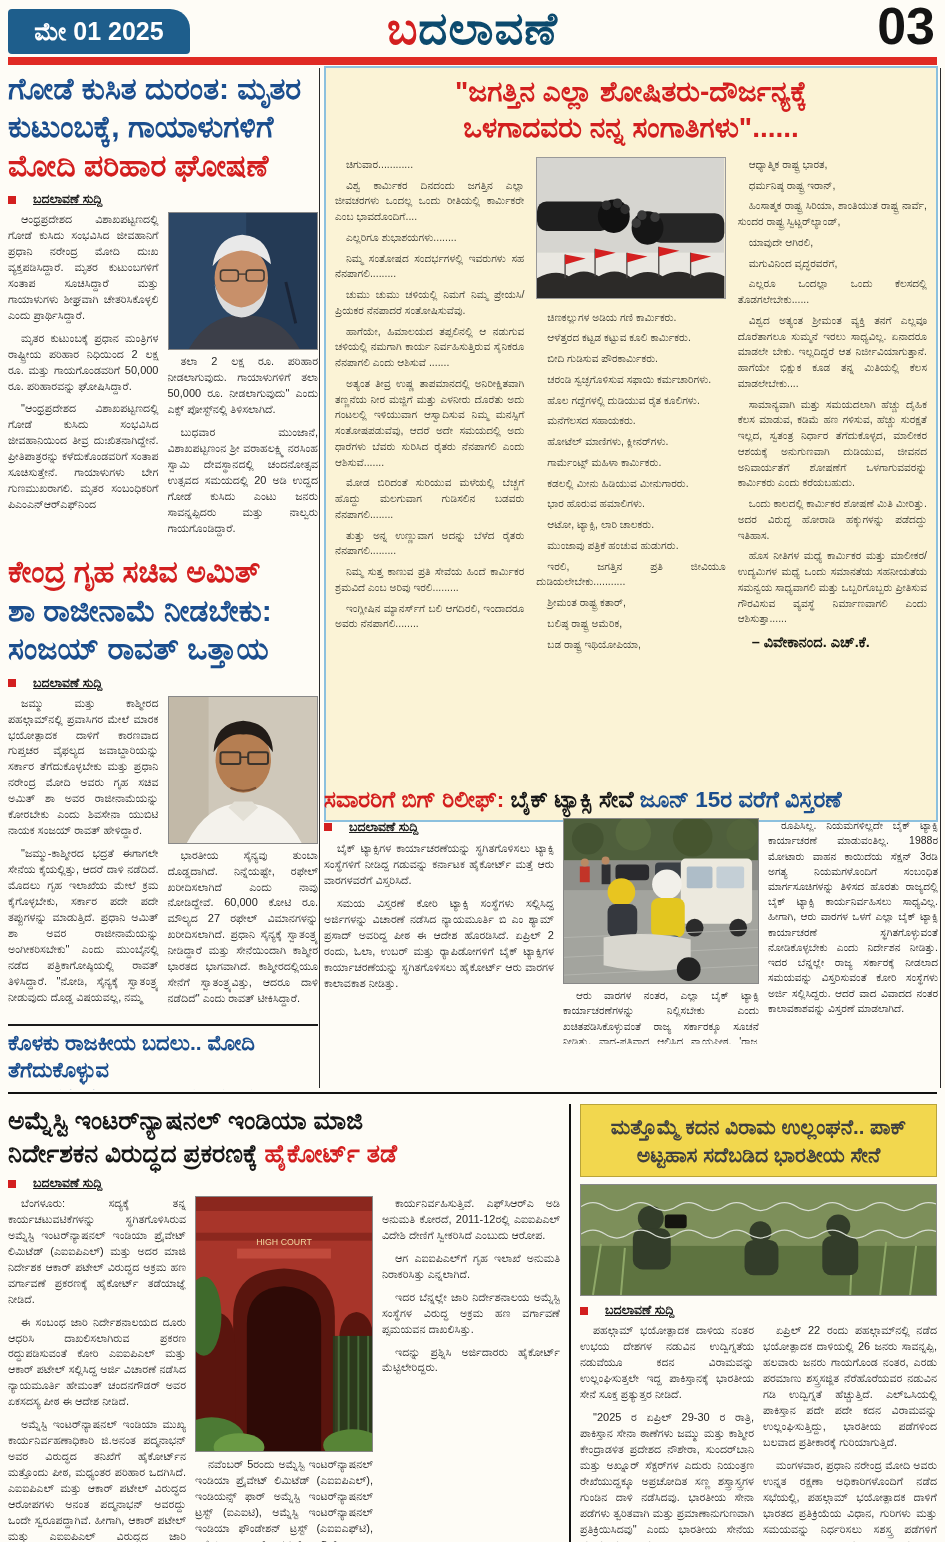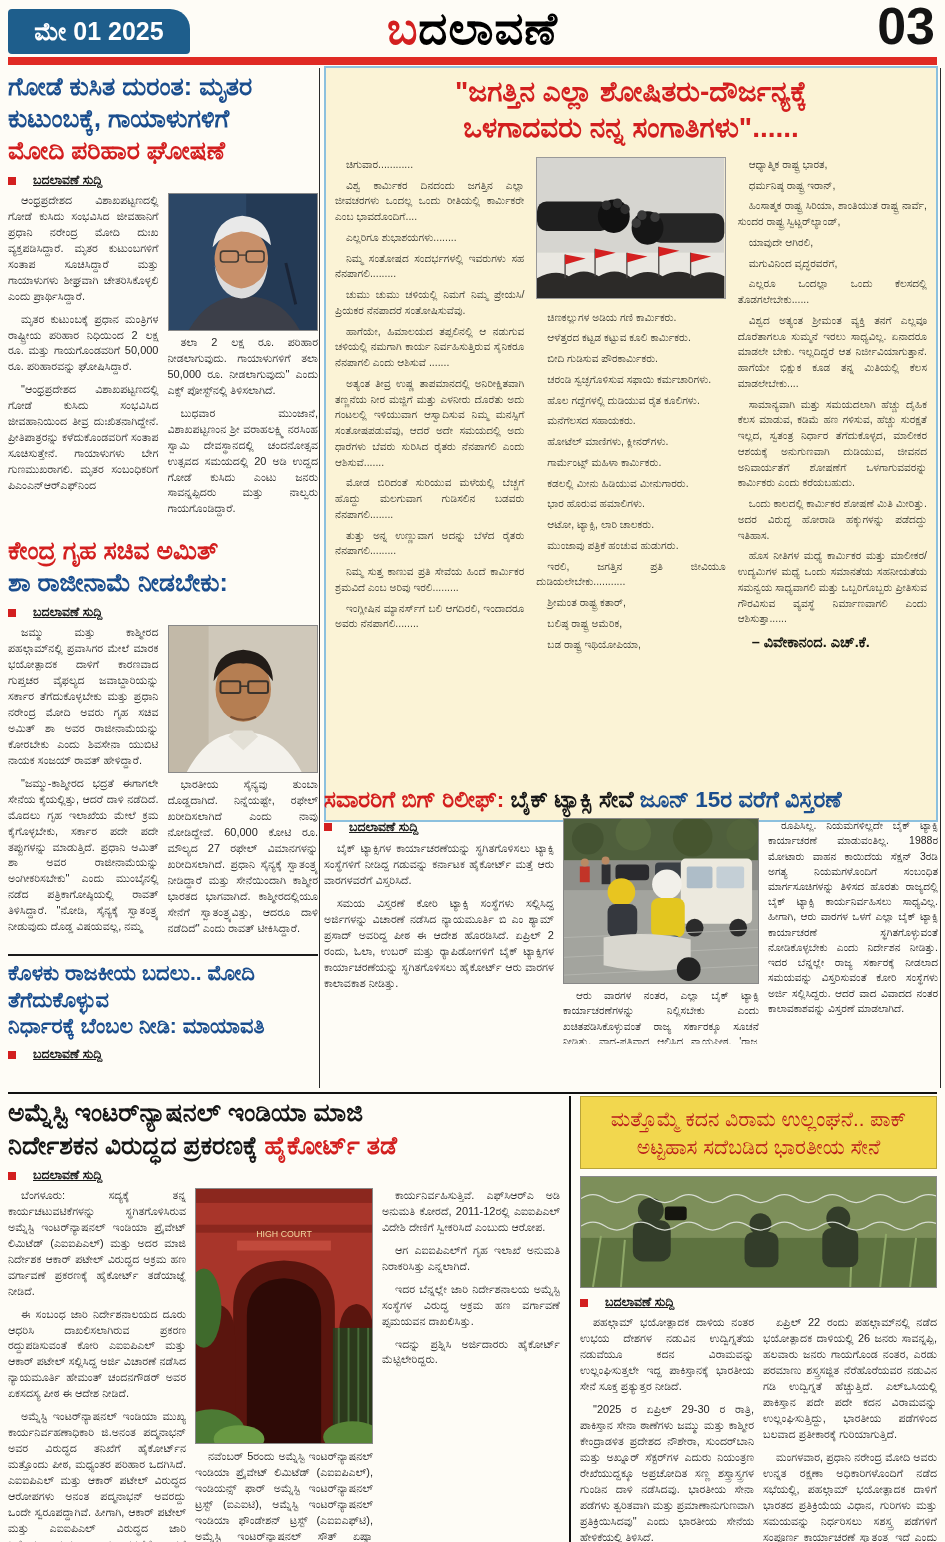--- a/index.html
+++ b/index.html
@@ -7,37 +7,37 @@
        font-family:"Liberation Sans","DejaVu Sans",sans-serif;color:#222;}
   .page{position:absolute;inset:0;border-radius:18px;}
 
   
   .date-box{position:absolute;left:8px;top:9px;width:182px;height:45px;background:#1e5e8c;
             color:#fff;font-size:25px;font-weight:bold;display:flex;align-items:center;
             justify-content:center;border-radius:4px 20px 4px 4px;}
   .masthead{position:absolute;left:0;right:0;top:3px;text-align:center;font-size:45px;
             font-weight:bold;letter-spacing:1px;}
   .masthead .mh-first{color:#d31f1f;}
-  .masthead .mh-rest{color:#000000;}
+  .masthead .mh-rest{color:#0c4a6e;}
   .page-number{position:absolute;right:10px;top:-4px;font-size:52px;font-weight:bold;color:#141414;}
   .red-bar{position:absolute;left:8px;right:8px;top:57px;height:8px;background:#e02a24;}
 
   
   .byline{display:flex;align-items:center;gap:17px;margin:7px 0 5px;}
   .byline .sq{width:8px;height:8px;background:#d31f1f;flex:0 0 auto;}
   .byline .txt{font-weight:bold;font-size:12.5px;text-decoration:underline;color:#1a1a1a;}
   .hl-blue{color:#1b4e8e;} .hl-red{color:#d31f1f;} .hl-black{color:#161616;}
   .para{margin:0 0 7px;text-indent:13px;}
   .body-txt{font-size:11px;line-height:1.45;text-align:justify;color:#262626;}
   .photo{display:block;width:100%;border:1px solid #888;box-sizing:border-box;background:#ccc;}
   .vrule{position:absolute;width:1px;background:#2a2a2a;}
 
   
   .left-col{position:absolute;left:8px;top:70px;width:310px;height:1020px;overflow:hidden;}
-  .lc-headline{font-weight:bold;font-size:25px;line-height:1.28;}
+  .lc-headline{font-weight:bold;font-size:30px;line-height:1.28;}
   .article{margin-bottom:10px;}
   .two-col{display:flex;gap:9px;}
   .two-col > div{flex:1;min-width:0;}
   .a3{border-top:2px solid #1a1a1a;padding-top:4px;}
   .a3 .lc-headline{font-size:21px;}
 
   
   .feature{position:absolute;left:324px;top:66px;width:614px;height:756px;background:#fbf3d6;
            border:2px solid #8cc0de;box-sizing:border-box;padding:6px 9px;overflow:hidden;}
   .f-headline{text-align:center;color:#d31f1f;font-weight:bold;font-size:28px;line-height:1.3;margin:0 0 10px;}
@@ -52,30 +52,30 @@
   .bt-headline{font-weight:bold;font-size:22.5px;line-height:1.25;margin:2px 0 4px;}
   .bt-body{display:flex;gap:9px;}
   .bt-c1{width:230px;flex:0 0 auto;}
   .bt-mid{width:196px;flex:0 0 auto;}
   .bt-c3{flex:1;min-width:0;}
   .bt-mid .photo{height:166px;}
   .bt-cap{font-size:10.5px;line-height:1.45;margin-top:4px;text-align:justify;}
 
   
   .bottom{position:absolute;left:8px;top:1092px;width:929px;height:450px;display:flex;
-          border-top:2px solid #111;padding-top:2px;box-sizing:border-box;overflow:hidden;}
+          border-top:2px solid #111;padding-top:10px;box-sizing:border-box;overflow:hidden;}
   .amnesty{width:552px;flex:0 0 auto;padding-right:9px;border-right:2px solid #111;overflow:hidden;}
   .am-headline{font-weight:bold;font-size:25px;line-height:1.3;color:#161616;}
   .am-body{display:flex;gap:9px;}
   .am-body > div{flex:1;min-width:0;}
   .am-photo{height:256px;margin-bottom:5px;}
 
   .army{flex:1;min-width:0;padding-left:9px;overflow:hidden;}
-  .army-box{background:#f2d74e;border:1px solid #b9a43a;text-align:center;font-weight:normal;
-            font-size:20.5px;line-height:1.35;color:#b91c1c;padding:8px 4px;}
+  .army-box{background:#f2d74e;border:1px solid #b9a43a;text-align:center;font-weight:bold;
+            font-size:20.5px;line-height:1.35;color:#404040;padding:8px 4px;}
   .army-photo{height:112px;margin:7px 0 2px;}
   .army-cols{display:flex;gap:9px;}
   .army-cols > div{flex:1;min-width:0;}
 </style>
 </head>
 <body>
 
 <div class="page">
 
   <div>
@@ -125,20 +125,21 @@
               <p class="para">ಬುಧವಾರ ಮುಂಜಾನೆ, ವಿಶಾಖಪಟ್ಟಣಂನ ಶ್ರೀ ವರಾಹಲಕ್ಷ್ಮಿ ನರಸಿಂಹ ಸ್ವಾಮಿ ದೇವಸ್ಥಾನದಲ್ಲಿ ಚಂದನೋತ್ಸವ ಉತ್ಸವದ ಸಮಯದಲ್ಲಿ 20 ಅಡಿ ಉದ್ದದ ಗೋಡೆ ಕುಸಿದು ಎಂಟು ಜನರು ಸಾವನ್ನಪ್ಪಿದರು ಮತ್ತು ನಾಲ್ವರು ಗಾಯಗೊಂಡಿದ್ದಾರೆ.</p>
             </div>
         </div>
       </div>
     </div>
 
     <div class="article">
       <div class="lc-headline">
         <div class="hl-red">ಕೇಂದ್ರ ಗೃಹ ಸಚಿವ ಅಮಿತ್</div>
         <div class="hl-blue">ಶಾ ರಾಜೀನಾಮೆ ನೀಡಬೇಕು:</div>
+        <div class="hl-blue">ಸಂಜಯ್ ರಾವತ್ ಒತ್ತಾಯ</div>
       </div>
       <div class="byline">
         <span class="sq"></span>
         <span class="txt">ಬದಲಾವಣೆ ಸುದ್ದಿ</span>
       </div>
       <div class="two-col body-txt">
         <div>
             <p class="para">ಜಮ್ಮು ಮತ್ತು ಕಾಶ್ಮೀರದ ಪಹಲ್ಗಾಮ್‌ನಲ್ಲಿ ಪ್ರವಾಸಿಗರ ಮೇಲೆ ಮಾರಕ ಭಯೋತ್ಪಾದಕ ದಾಳಿಗೆ ಕಾರಣವಾದ ಗುಪ್ತಚರ ವೈಫಲ್ಯದ ಜವಾಬ್ದಾರಿಯನ್ನು ಸರ್ಕಾರ ತೆಗೆದುಕೊಳ್ಳಬೇಕು ಮತ್ತು ಪ್ರಧಾನಿ ನರೇಂದ್ರ ಮೋದಿ ಅವರು ಗೃಹ ಸಚಿವ ಅಮಿತ್ ಶಾ ಅವರ ರಾಜೀನಾಮೆಯನ್ನು ಕೋರಬೇಕು ಎಂದು ಶಿವಸೇನಾ ಯುಬಿಟಿ ನಾಯಕ ಸಂಜಯ್ ರಾವತ್ ಹೇಳಿದ್ದಾರೆ.</p>
             <p class="para">"ಜಮ್ಮು-ಕಾಶ್ಮೀರದ ಭದ್ರತೆ ಈಗಾಗಲೇ ಸೇನೆಯ ಕೈಯಲ್ಲಿತ್ತು, ಆದರೆ ದಾಳಿ ನಡೆದಿದೆ. ಮೊದಲು ಗೃಹ ಇಲಾಖೆಯ ಮೇಲೆ ಕ್ರಮ ಕೈಗೊಳ್ಳಬೇಕು, ಸರ್ಕಾರ ಪದೇ ಪದೇ ತಪ್ಪುಗಳನ್ನು ಮಾಡುತ್ತಿದೆ. ಪ್ರಧಾನಿ ಅಮಿತ್ ಶಾ ಅವರ ರಾಜೀನಾಮೆಯನ್ನು ಅಂಗೀಕರಿಸಬೇಕು" ಎಂದು ಮುಂಬೈನಲ್ಲಿ ನಡೆದ ಪತ್ರಿಕಾಗೋಷ್ಠಿಯಲ್ಲಿ ರಾವತ್ ತಿಳಿಸಿದ್ದಾರೆ. "ನೋಡಿ, ಸೈನ್ಯಕ್ಕೆ ಸ್ವಾತಂತ್ರ್ಯ ನೀಡುವುದು ದೊಡ್ಡ ವಿಷಯವಲ್ಲ, ನಮ್ಮ</p>
           </div>

